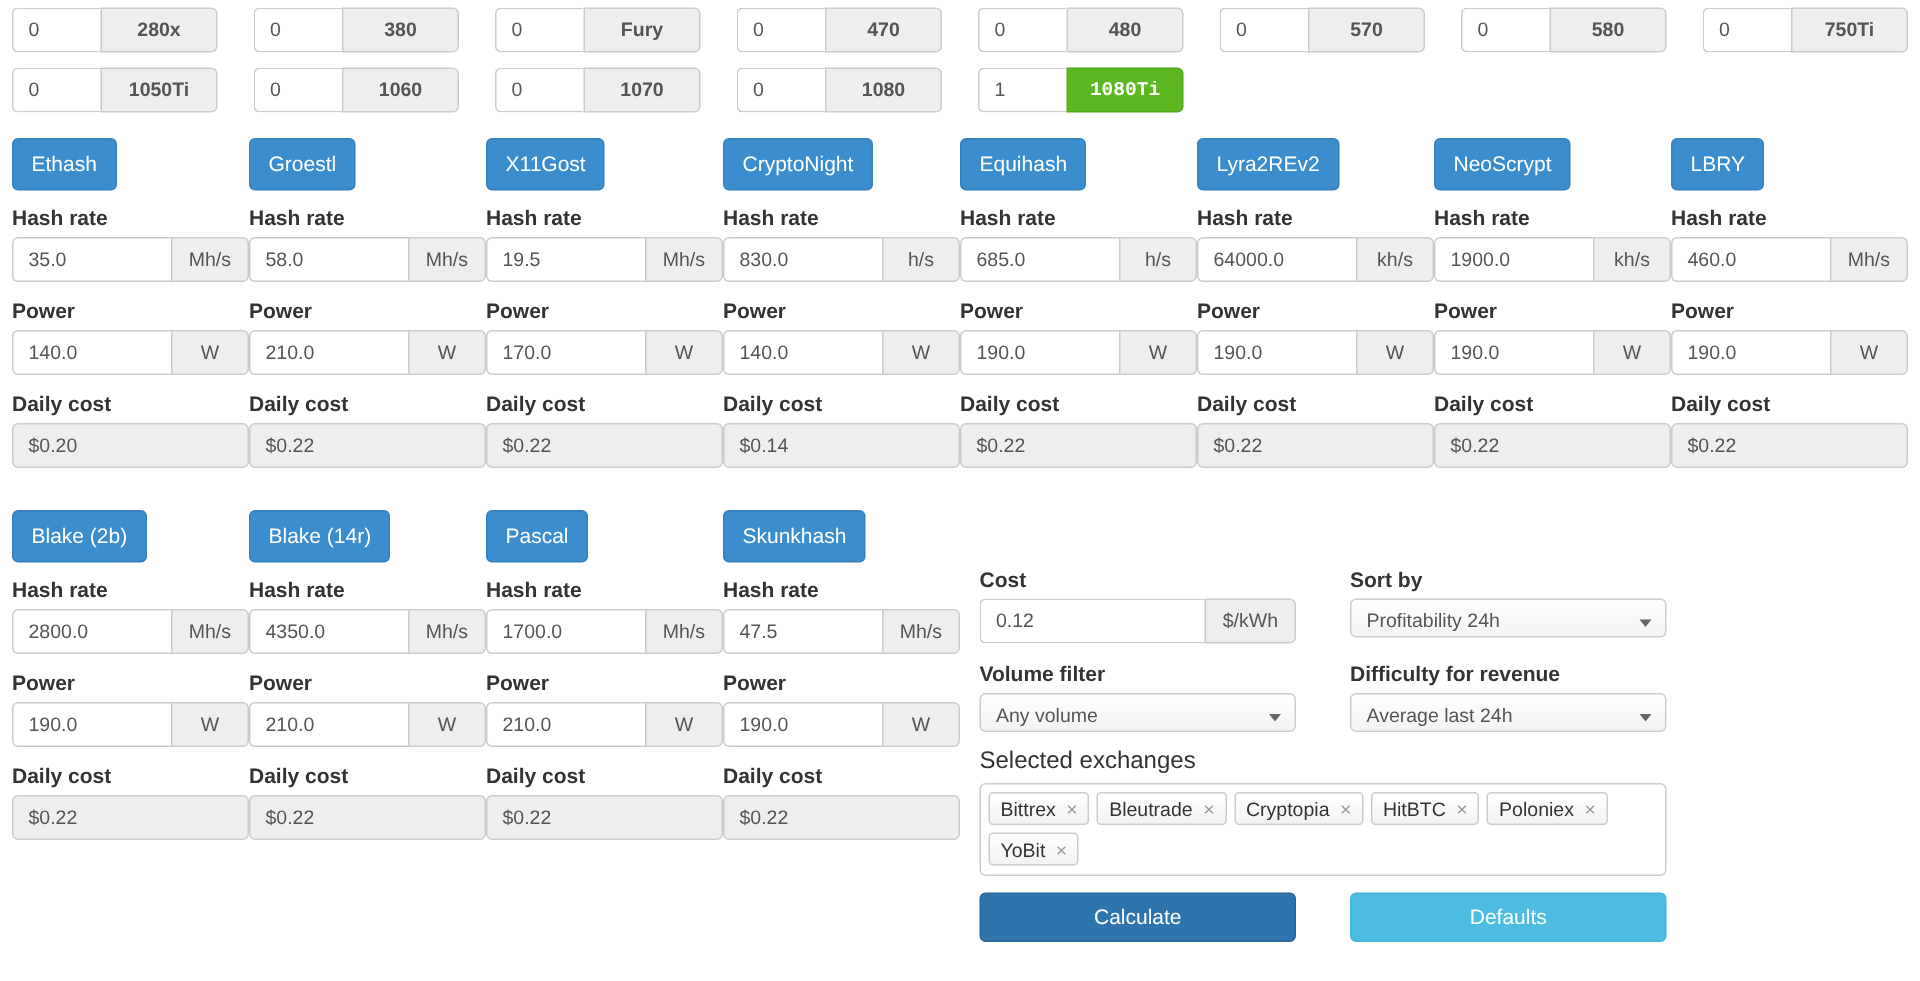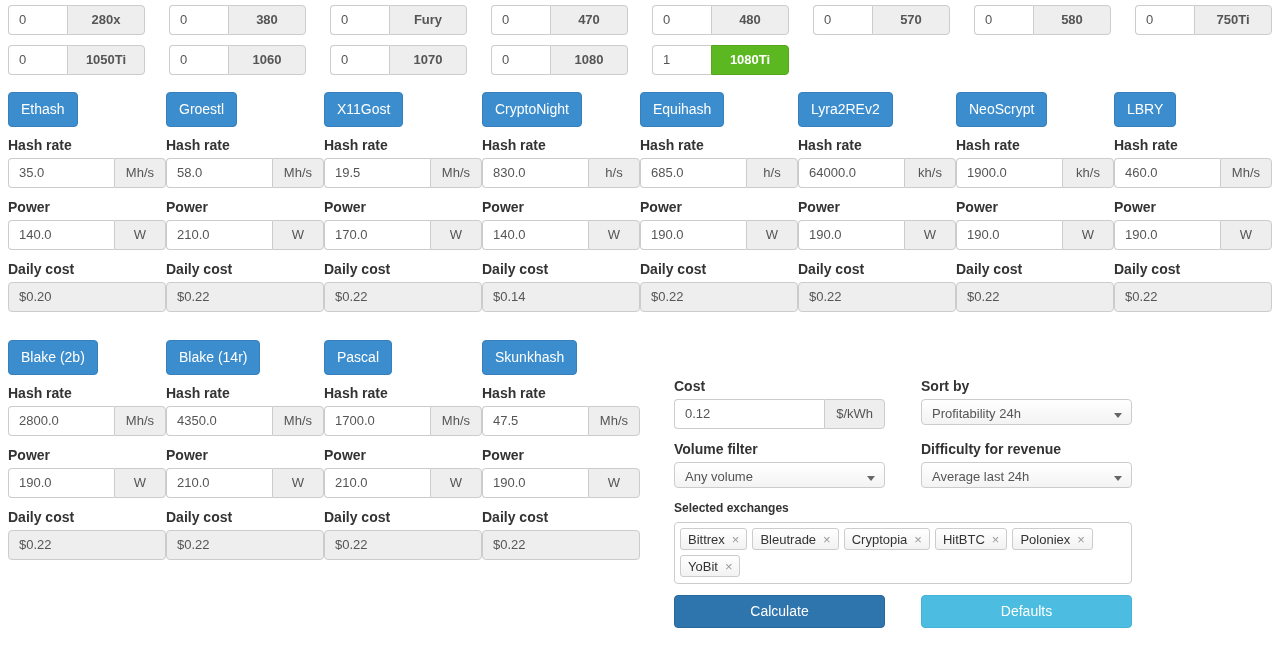--- a/index.html
+++ b/index.html
@@ -43,20 +43,21 @@
     line-height: 28px;
     padding: 0 11px;
     text-align: center;
     white-space: nowrap;
   }
   .input-group .addon.active {
     background: #5cb820;
     border-color: #55a81d;
     color: #ffffff;
     font-weight: bold;
+    font-family: Liberation Mono, monospace;
   }
   .single-field {
     width: 100%;
     height: 30px;
     border: 1px solid #cccccc;
     border-radius: 4px;
     background: #eeeeee;
     padding: 0 10px;
     font-size: 13px;
     color: #555555;
@@ -103,21 +104,21 @@
     color: #333333;
     margin: 0 0 5px 0;
     line-height: 16px;
   }
   .algo-row { margin-bottom: 11px; }
   .algo-card .input-group .addon { min-width: 52px; }
 
   
   .settings {
     position: absolute;
-    left: 674px;
+    left: 653px;
     top: 378px;
     width: 458px;
   }
   .settings-grid {
     display: grid;
     grid-template-columns: 211px 211px;
     column-gap: 36px;
   }
   .set-label {
     font-weight: bold;
@@ -146,21 +147,21 @@
     position: absolute;
     right: 9px; top: 13px;
     width: 0; height: 0;
     border-left: 4px solid transparent;
     border-right: 4px solid transparent;
     border-top: 5px solid #666666;
   }
   .cost-group { width: 211px; }
   .cost-group .addon { min-width: 58px; }
 
-  .exchanges-label { font-weight: bold; font-size: 12px; margin: 0 0 6px 0; line-height: 16px; }
+  .exchanges-label { font-weight: normal; font-size: 16px; margin: 0 0 6px 0; line-height: 16px; }
   .tagbox {
     width: 458px;
     min-height: 58px;
     border: 1px solid #cccccc;
     border-radius: 4px;
     background: #ffffff;
     padding: 5px 5px 6px 5px;
     display: flex;
     flex-wrap: wrap;
     align-content: flex-start;

